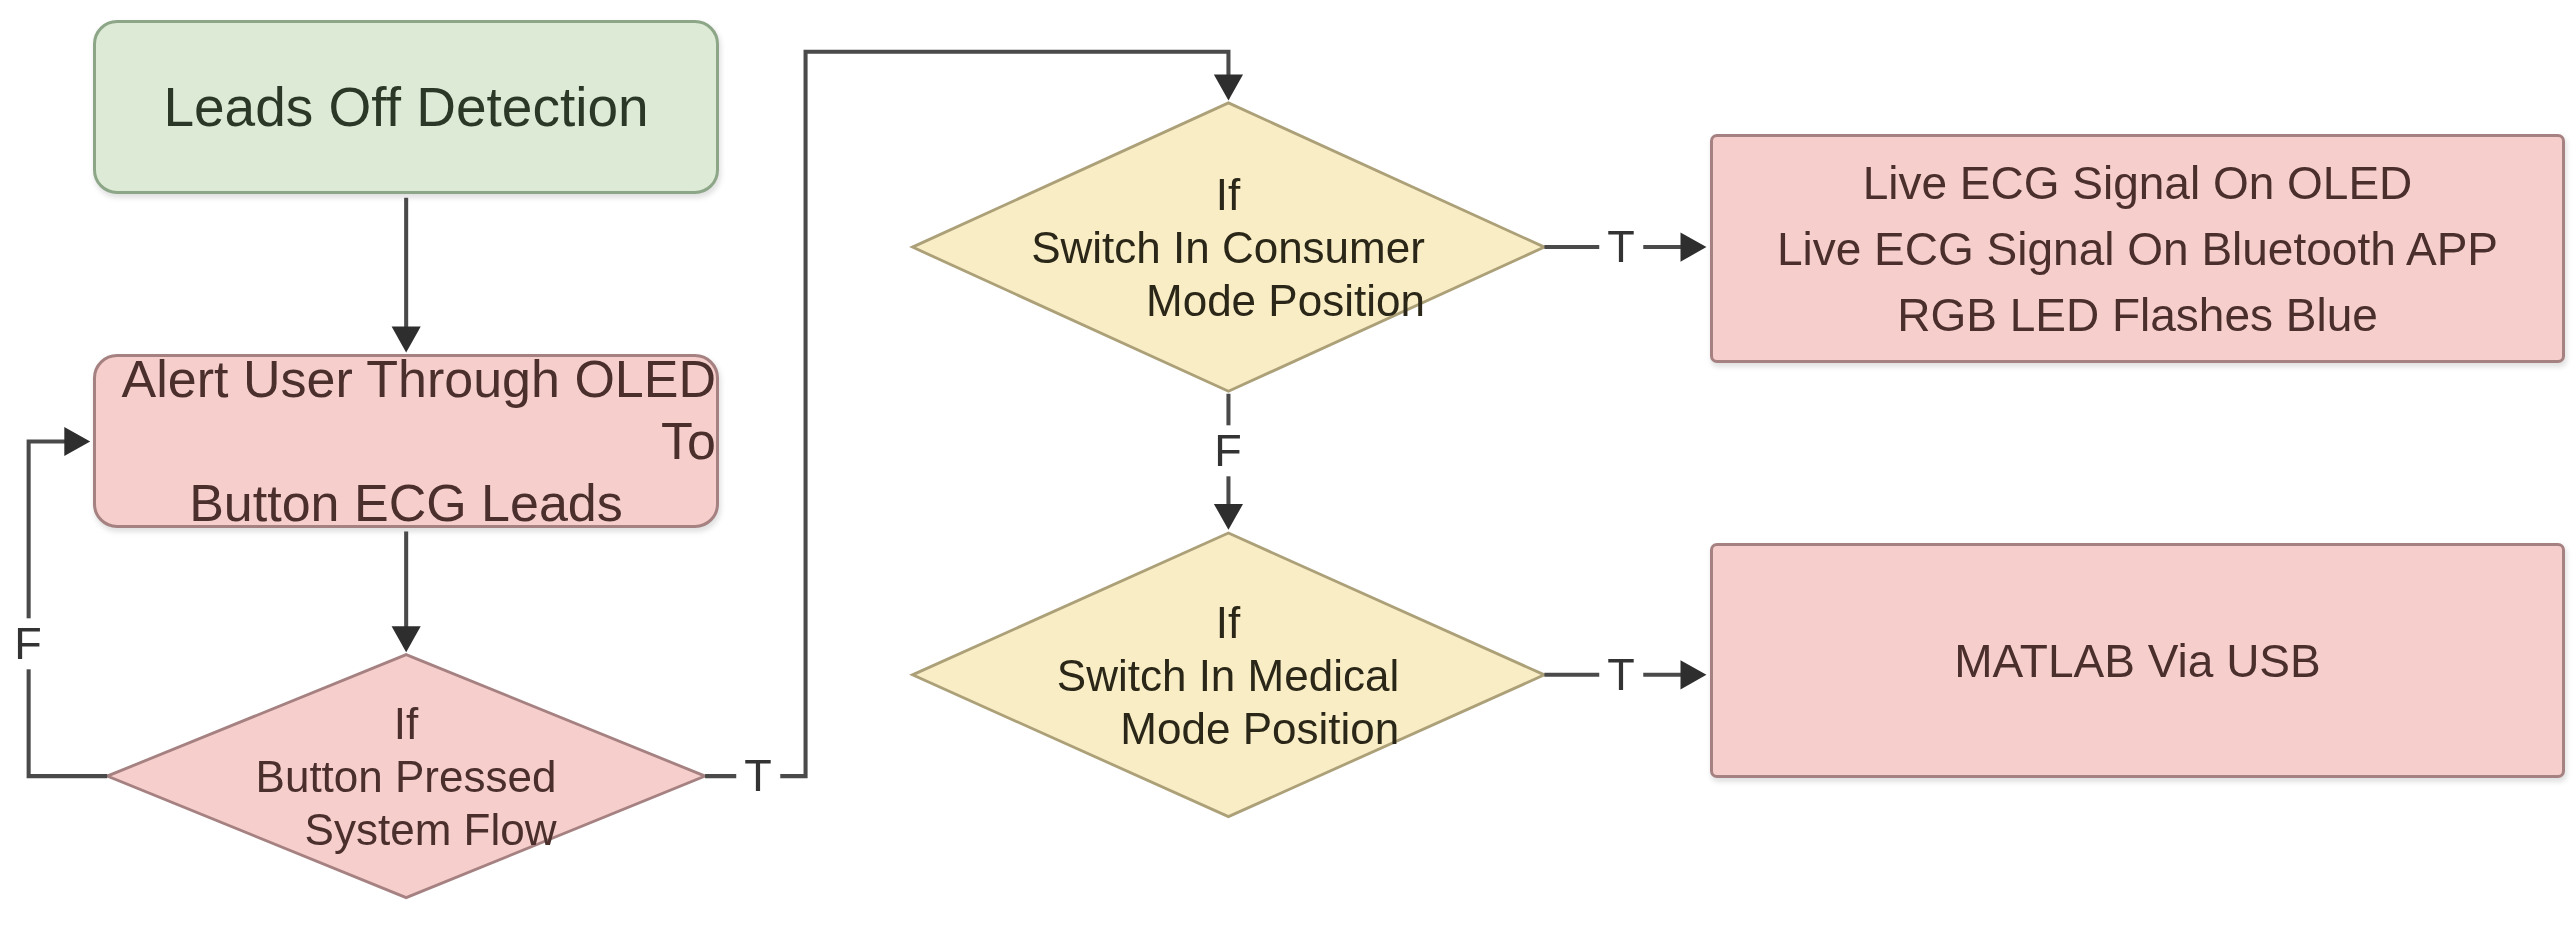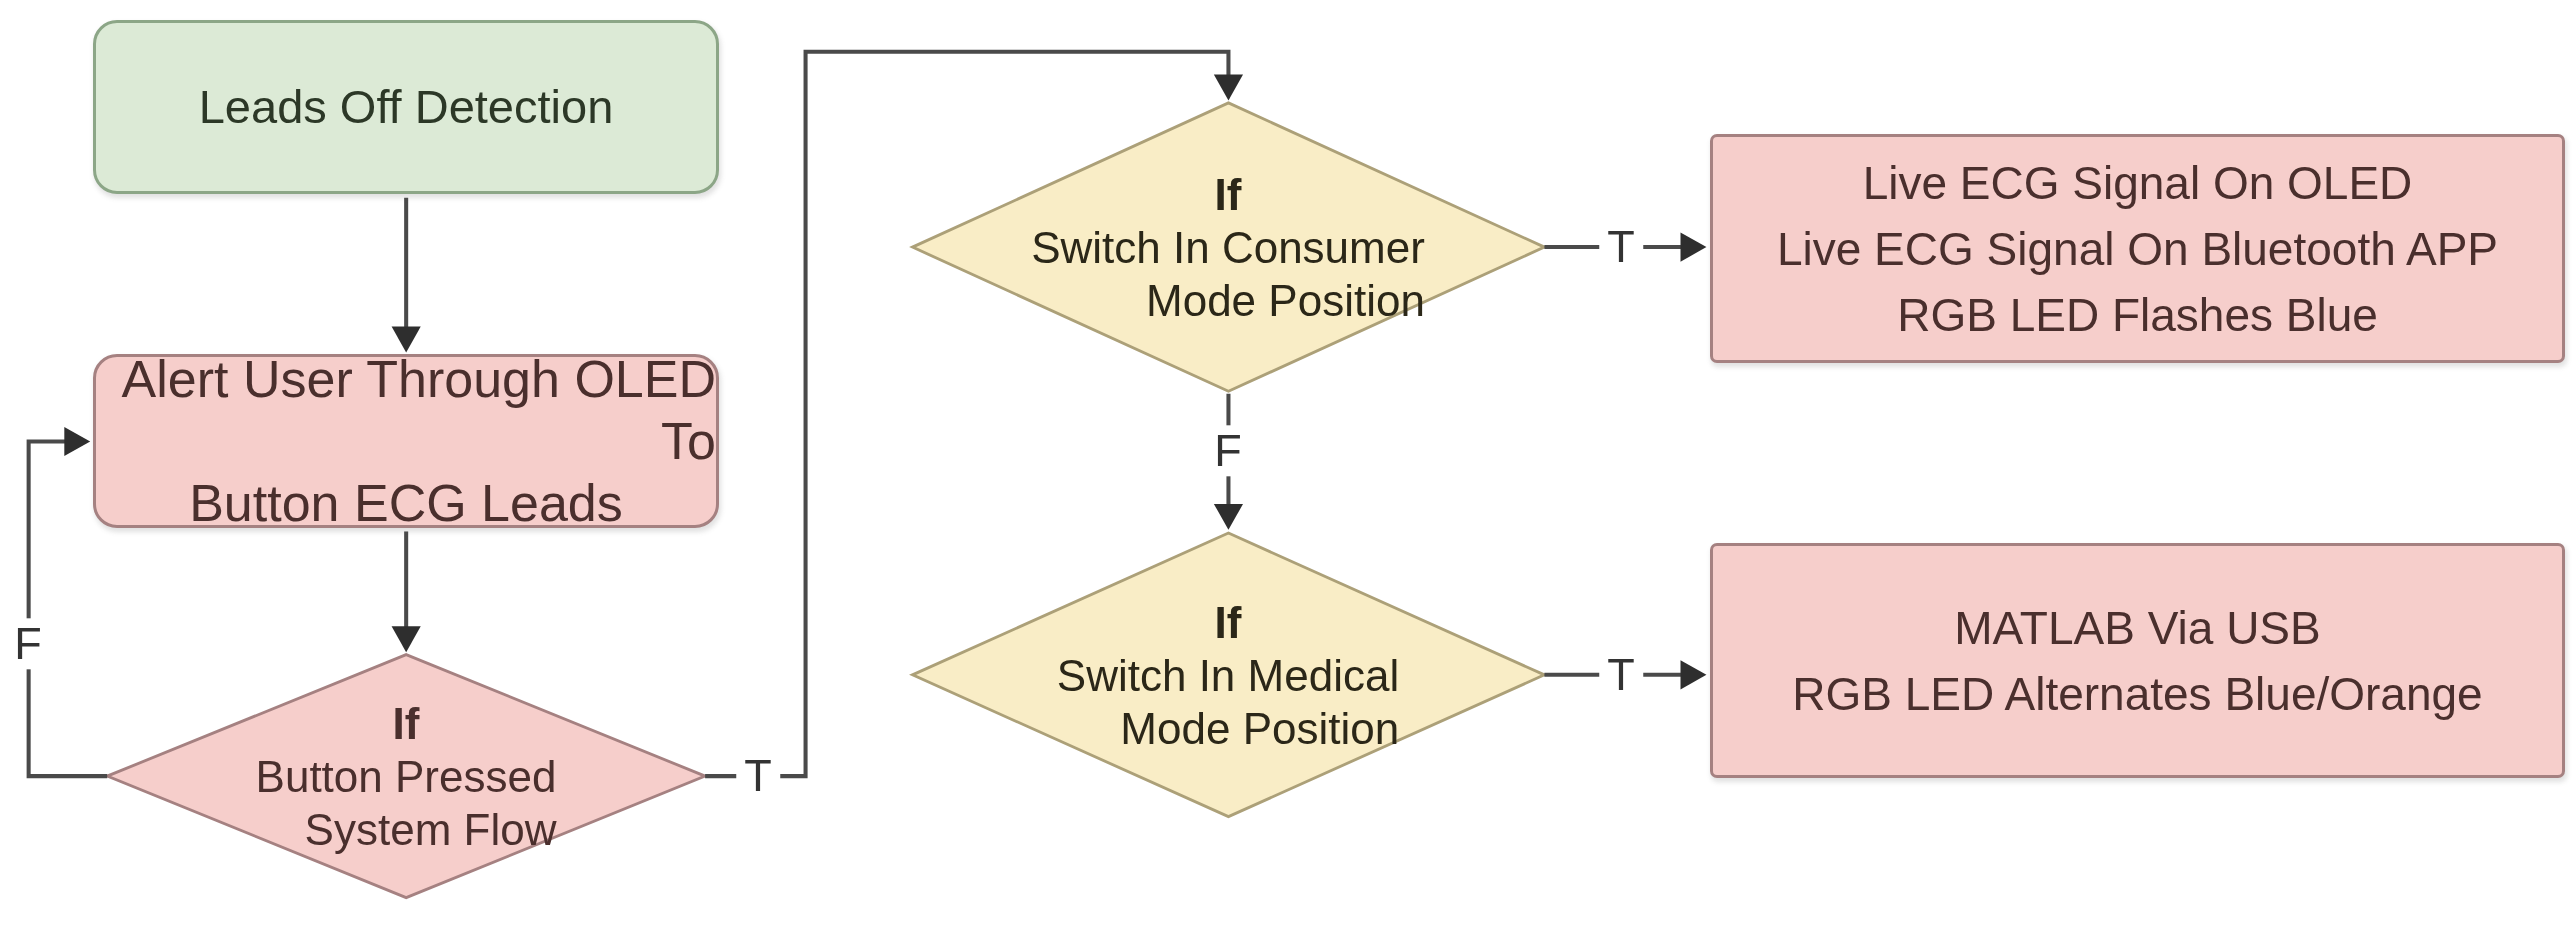--- a/index.html
+++ b/index.html
@@ -59,35 +59,35 @@
     color: var(--green_text, #2c3827);
   }
   .node-box.pink {
     background: var(--pink_fill, #f6cecb);
     border: 3.2px solid var(--pink_stroke, #a58181);
     color: var(--pink_text, #4a2f2d);
   }
   .node-box.rounded-sm { border-radius: 24px; }
   .node-box.rounded-lg { border-radius: 7px; }
 
-  .title-text { font-size: 47px; line-height: 60px; }
+  .title-text { font-size: 55px; line-height: 60px; }
   .body-text  { font-size: 52px; line-height: 62px; text-align: right; }
   .out-text   { font-size: 46px; line-height: 66px; }
 
   .diamond-text {
     position: absolute;
     transform: translate(-50%, -50%);
     text-align: center;
     font-size: 44px;
     line-height: 53px;
     white-space: nowrap;
   }
   .diamond-text.pink { color: var(--pink_text, #4a2f2d); }
   .diamond-text.yellow { color: var(--yellow_text, #2b2718); }
-  .diamond-text .kw { font-weight: 700; display: block; text-align: center; }
+  .diamond-text .kw { font-weight: 400; display: block; text-align: center; }
   .diamond-text .ln { display: block; text-align: right; }
 
   .edge-label {
     position: absolute;
     transform: translate(-50%, -50%);
     background: #ffffff;
     color: var(--label_text, #333333);
     font-size: 45px;
     line-height: 45px;
     padding: 3.2px 8px;
@@ -136,21 +136,20 @@
   </div>
 
   <div class="node-box pink rounded-lg out-text" style="left:1710px; top:134px; width:855px; height:229px;">
     <div>Live ECG Signal On OLED</div>
     <div>Live ECG Signal On Bluetooth APP</div>
     <div>RGB LED Flashes Blue</div>
   </div>
 
   <div class="node-box pink rounded-lg out-text" style="left:1710px; top:543px; width:855px; height:235px;">
     <div>MATLAB Via USB</div>
-    <div>RGB LED Alternates Blue/Orange</div>
   </div>
 
   <div class="diamond-text pink" style="left:406px; top:776px;">
     <span class="kw">If</span>
     <span class="ln">Button Pressed</span>
     <span class="ln">System Flow</span>
   </div>
 
   <div class="diamond-text yellow" style="left:1228px; top:247px;">
     <span class="kw">If</span>

